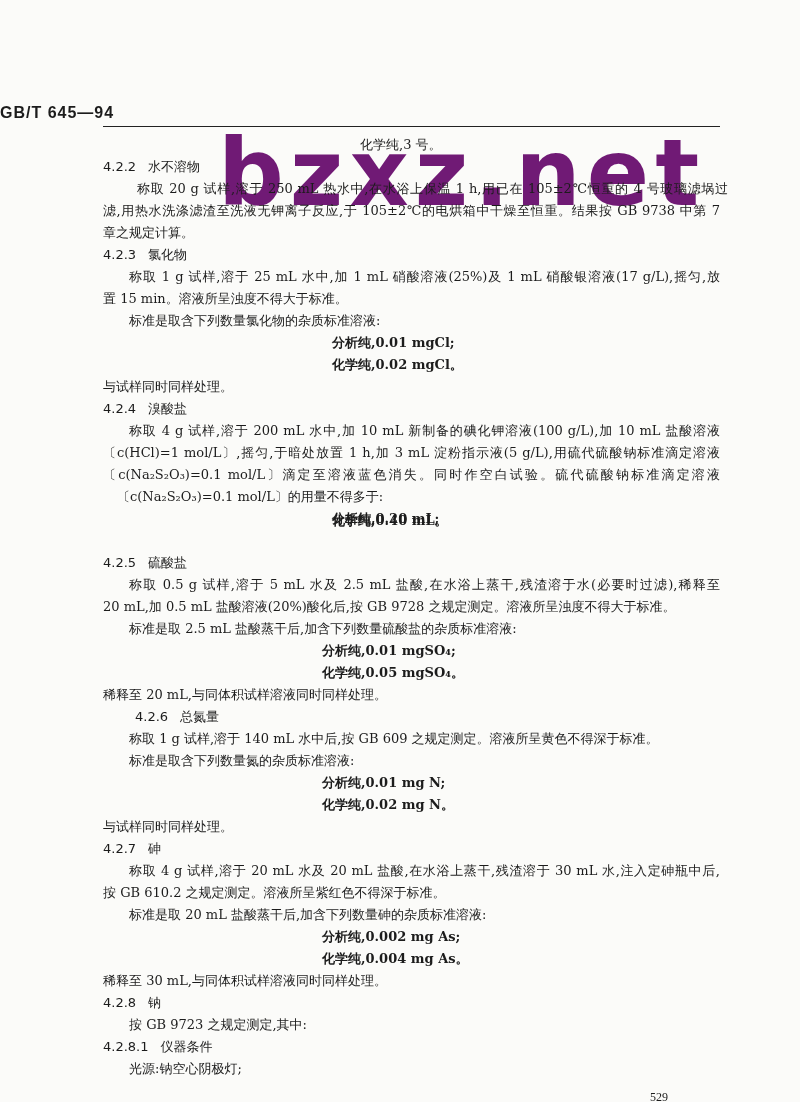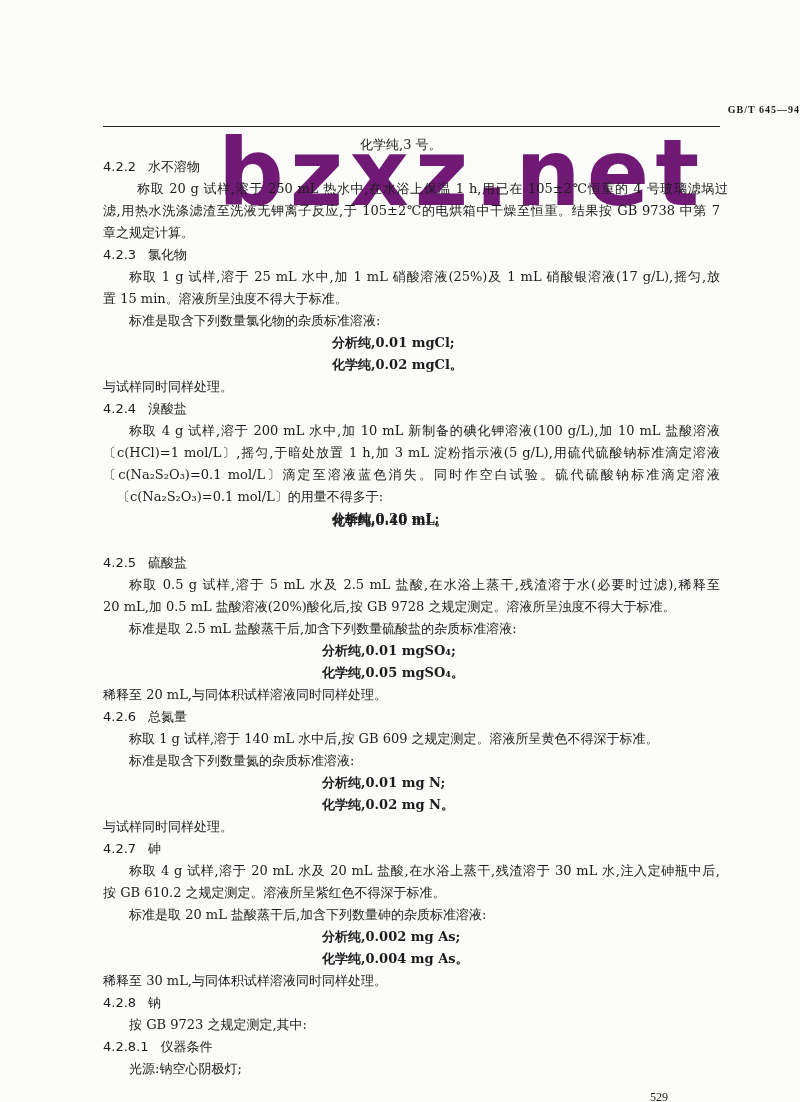--- a/index.html
+++ b/index.html
@@ -2,22 +2,22 @@
 <html><head>
 <meta charset="utf-8">
 <style>
   html, body { margin: 0; padding: 0; }
   body {
     width: 800px; height: 1102px; background: #fbfbf9; position: relative; overflow: hidden;
     font-family: "DejaVu Serif", "Liberation Serif", serif; color: #1c1c1c;
   }
   .page { position: absolute; left: 0; top: 0; width: 800px; height: 1102px; }
   .header-title {
-    position: absolute; top: 104px; left: 0; width: 800px; text-align: right;
-    font-family: Liberation Serif, serif; font-weight: bold; font-size: 10px; letter-spacing: 1px;
+    position: absolute; top: 104px; left: 0; width: 800px; text-align: left;
+    font-family: Liberation Sans, sans-serif; font-weight: bold; font-size: 16px; letter-spacing: 1px;
   }
   .header-rule { position: absolute; top: 126px; left: 103px; width: 617px; height: 0; border-top: 1.5px solid #222; }
   .watermark {
     position: absolute; top: 128px; left: 218px; font-family: "DejaVu Sans", sans-serif; font-weight: bold;
     font-size: 92px; color: #701a75; letter-spacing: 6px; z-index: 0; line-height: 1;
   }
   .content { position: absolute; top: 0; left: 0; width: 800px; z-index: 1; }
   .ln { position: absolute; font-size: 13px; white-space: nowrap; line-height: 16px; }
   .l0 { left: 103px; }
   .ind { left: 129px; }
@@ -61,21 +61,21 @@
     <div class="ln ctr" style="top:513px;">化学纯,0.40 mL。</div>
 
     <div class="ln sec" style="top:555px;"><span class="num">4.2.5</span><span>硫酸盐</span></div>
     <div class="ln ind just-ind" style="top:577px;">称取 0.5 g 试样,溶于 5 mL 水及 2.5 mL 盐酸,在水浴上蒸干,残渣溶于水(必要时过滤),稀释至</div>
     <div class="ln l0" style="top:599px;">20 mL,加 0.5 mL 盐酸溶液(20%)酸化后,按 GB 9728 之规定测定。溶液所呈浊度不得大于标准。</div>
     <div class="ln ind" style="top:621px;">标准是取 2.5 mL 盐酸蒸干后,加含下列数量硫酸盐的杂质标准溶液:</div>
     <div class="ln ctr" style="top:643px;left:322px;">分析纯,0.01 mgSO₄;</div>
     <div class="ln ctr" style="top:665px;left:322px;">化学纯,0.05 mgSO₄。</div>
     <div class="ln l0" style="top:687px;">稀释至 20 mL,与同体积试样溶液同时同样处理。</div>
 
-    <div class="ln sec" style="top:709px;"><span class="num">4.2.6</span><span>总氮量</span></div>
+    <div class="ln sec" style="top:709px;margin-left:32px;"><span class="num">4.2.6</span><span>总氮量</span></div>
     <div class="ln ind" style="top:731px;">称取 1 g 试样,溶于 140 mL 水中后,按 GB 609 之规定测定。溶液所呈黄色不得深于标准。</div>
     <div class="ln ind" style="top:753px;">标准是取含下列数量氮的杂质标准溶液:</div>
     <div class="ln ctr" style="top:775px;left:322px;">分析纯,0.01 mg N;</div>
     <div class="ln ctr" style="top:797px;left:322px;">化学纯,0.02 mg N。</div>
     <div class="ln l0" style="top:819px;">与试样同时同样处理。</div>
 
     <div class="ln sec" style="top:841px;"><span class="num">4.2.7</span><span>砷</span></div>
     <div class="ln ind just-ind" style="top:863px;">称取 4 g 试样,溶于 20 mL 水及 20 mL 盐酸,在水浴上蒸干,残渣溶于 30 mL 水,注入定砷瓶中后,</div>
     <div class="ln l0" style="top:885px;">按 GB 610.2 之规定测定。溶液所呈紫红色不得深于标准。</div>
     <div class="ln ind" style="top:907px;">标准是取 20 mL 盐酸蒸干后,加含下列数量砷的杂质标准溶液:</div>

